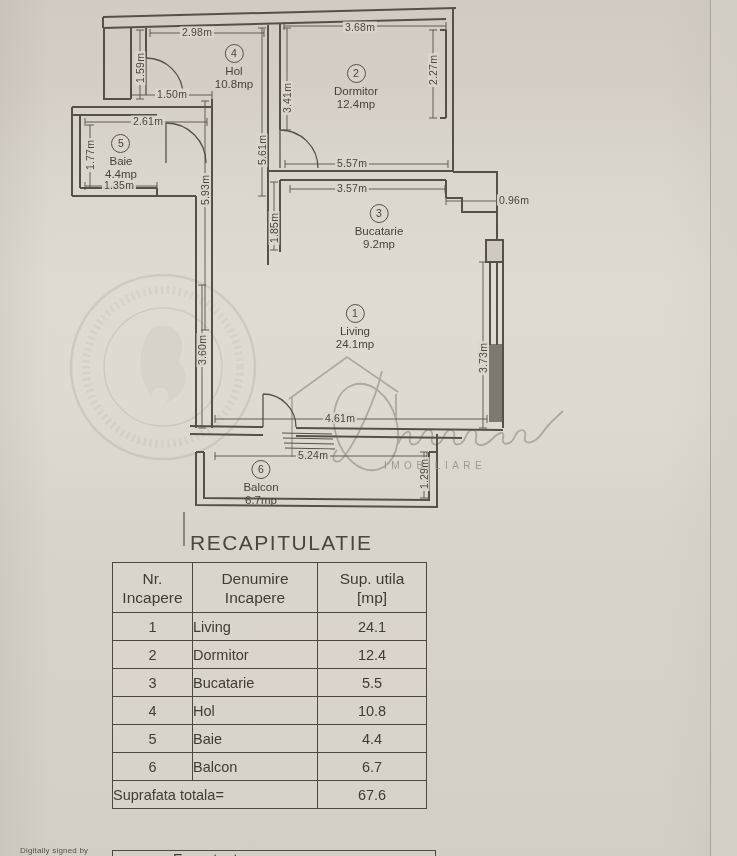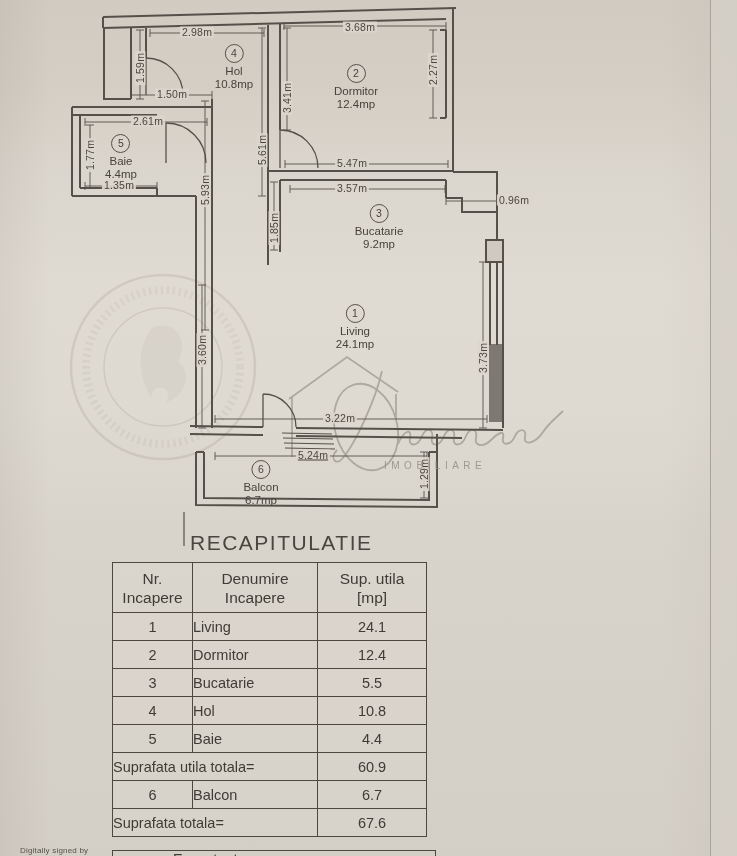--- a/index.html
+++ b/index.html
@@ -203,28 +203,28 @@
       <div class="dim" style="left: 360px; top: 27px;">3.68m</div>
       <div class="dim dimv" style="left: 140px; top: 68px;">1.59m</div>
       <div class="dim" style="left: 172px; top: 94px;">1.50m</div>
       <div class="dim" style="left: 148px; top: 121px;">2.61m</div>
       <div class="dim dimv" style="left: 90px; top: 155px;">1.77m</div>
       <div class="dim" style="left: 119px; top: 185px;">1.35m</div>
       <div class="dim dimv" style="left: 205px; top: 190px;">5.93m</div>
       <div class="dim dimv" style="left: 287px; top: 98px;">3.41m</div>
       <div class="dim dimv" style="left: 262px; top: 150px;">5.61m</div>
       <div class="dim dimv" style="left: 433px; top: 70px;">2.27m</div>
-      <div class="dim" style="left: 352px; top: 163px;">5.47m</div>
+      <div class="dim" style="left: 352px; top: 163px;">5.57m</div>
       <div class="dim" style="left: 352px; top: 188px;">3.57m</div>
       <div class="dim" style="left: 470px; top: 200px; margin-left: 44px;">0.96m</div>
       <div class="dim dimv" style="left: 274px; top: 228px;">1.85m</div>
       <div class="dim dimv" style="left: 202px; top: 350px;">3.60m</div>
       <div class="dim dimv" style="left: 483px; top: 358px;">3.73m</div>
-      <div class="dim" style="left: 340px; top: 418px;">3.22m</div>
-      <div class="dim" style="left: 313px; top: 455px; text-decoration: underline;">5.24m</div>
+      <div class="dim" style="left: 340px; top: 418px;">4.61m</div>
+      <div class="dim" style="left: 313px; top: 455px;">5.24m</div>
       <div class="dim dimv" style="left: 424px; top: 474px;">1.29m</div>
       <div class="room" style="left: 355px; top: 304px;">
         <div class="rnum">1</div>
         <div class="rname">Living</div>
         <div class="rarea">24.1mp</div>
       </div>
       <div class="room" style="left: 356px; top: 64px;">
         <div class="rnum">2</div>
         <div class="rname">Dormitor</div>
         <div class="rarea">12.4mp</div>
@@ -291,24 +291,20 @@
           <td class="cn">4</td>
           <td class="cname">Hol</td>
           <td class="ca">10.8</td>
         </tr>
         <tr>
           <td class="cn">5</td>
           <td class="cname">Baie</td>
           <td class="ca">4.4</td>
         </tr>
         <tr>
-          <td class="cl" colspan="2">Suprafata utila totala=</td>
-          <td class="ca">60.9</td>
-        </tr>
-        <tr>
           <td class="cn">6</td>
           <td class="cname">Balcon</td>
           <td class="ca">6.7</td>
         </tr>
         <tr>
           <td class="cl" colspan="2">Suprafata totala=</td>
           <td class="ca">67.6</td>
         </tr>
       </tbody>
   </table>

